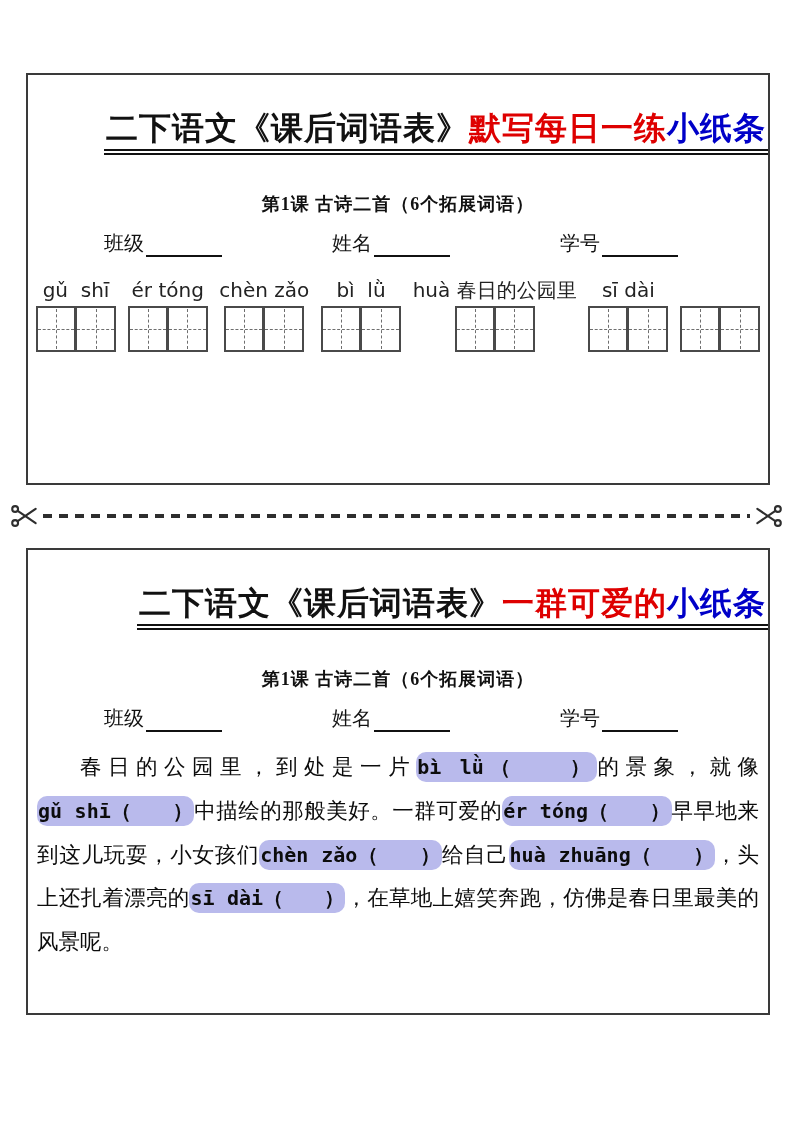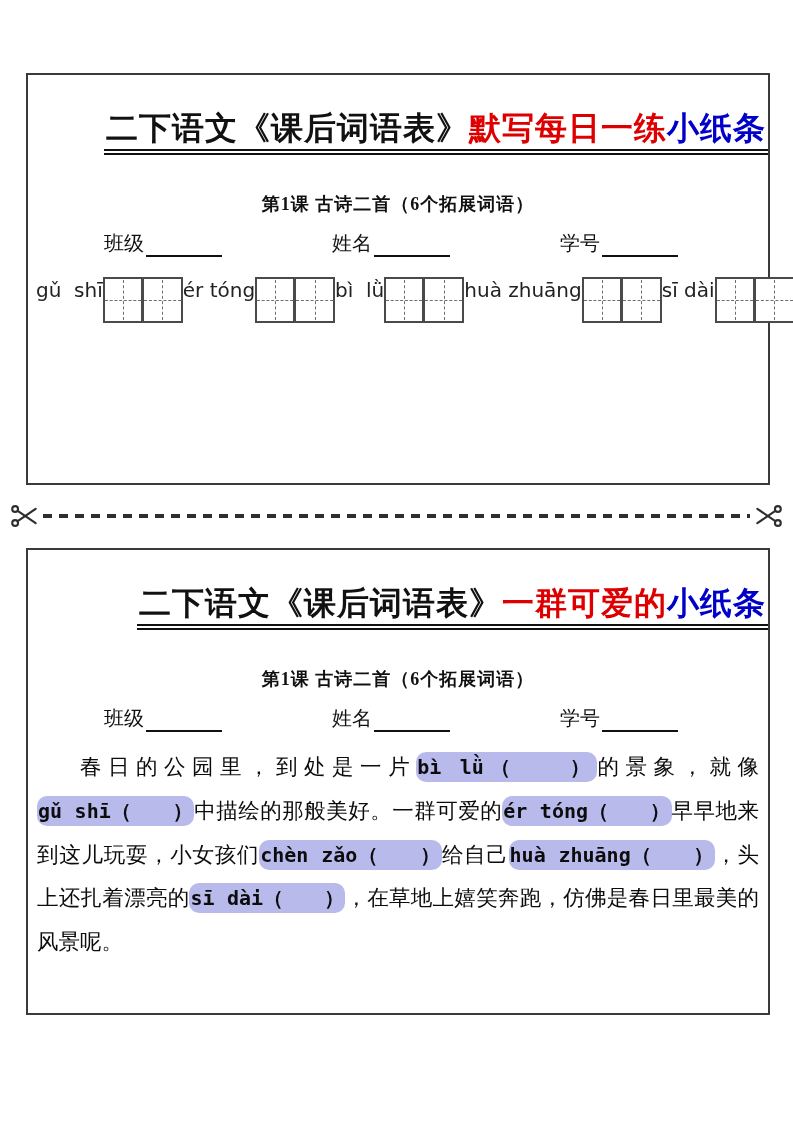--- a/index.html
+++ b/index.html
@@ -52,21 +52,21 @@
     display: inline-block;
     width: 76px; height: 20px;
     border-bottom: 2px solid #111;
     margin-left: 2px;
   }
 
   .word-row {
     display: flex; justify-content: space-between;
     margin: 20px 8px 0 8px;
   }
-  .word-col { display: flex; flex-direction: row; align-items: flex-start; }
+  .word-col { display: flex; flex-direction: column; align-items: center; }
   .pinyin {
     font-family: "DejaVu Sans", sans-serif;
     font-size: 20px; color: #222;
     height: 29px; line-height: 27px;
     white-space: pre;
   }
   .grid { display: flex; }
   .cellbox {
     position: relative;
     width: 40px; height: 46px;
@@ -159,34 +159,47 @@
               <i class="v"></i>
               <i class="h"></i>
             </div>
             <div class="cellbox">
               <i class="v"></i>
               <i class="h"></i>
             </div>
           </div>
         </div>
         <div class="word-col">
+          <div class="pinyin">chèn zǎo</div>
+          <div class="grid">
+            <div class="cellbox">
+              <i class="v"></i>
+              <i class="h"></i>
+            </div>
+            <div class="cellbox">
+              <i class="v"></i>
+              <i class="h"></i>
+            </div>
+          </div>
+        </div>
+        <div class="word-col">
           <div class="pinyin">bì  lǜ</div>
           <div class="grid">
             <div class="cellbox">
               <i class="v"></i>
               <i class="h"></i>
             </div>
             <div class="cellbox">
               <i class="v"></i>
               <i class="h"></i>
             </div>
           </div>
         </div>
         <div class="word-col">
-          <div class="pinyin">huà zhuāng</div>
+          <div class="pinyin">huà 春日的公园里</div>
           <div class="grid">
             <div class="cellbox">
               <i class="v"></i>
               <i class="h"></i>
             </div>
             <div class="cellbox">
               <i class="v"></i>
               <i class="h"></i>
             </div>
           </div>

